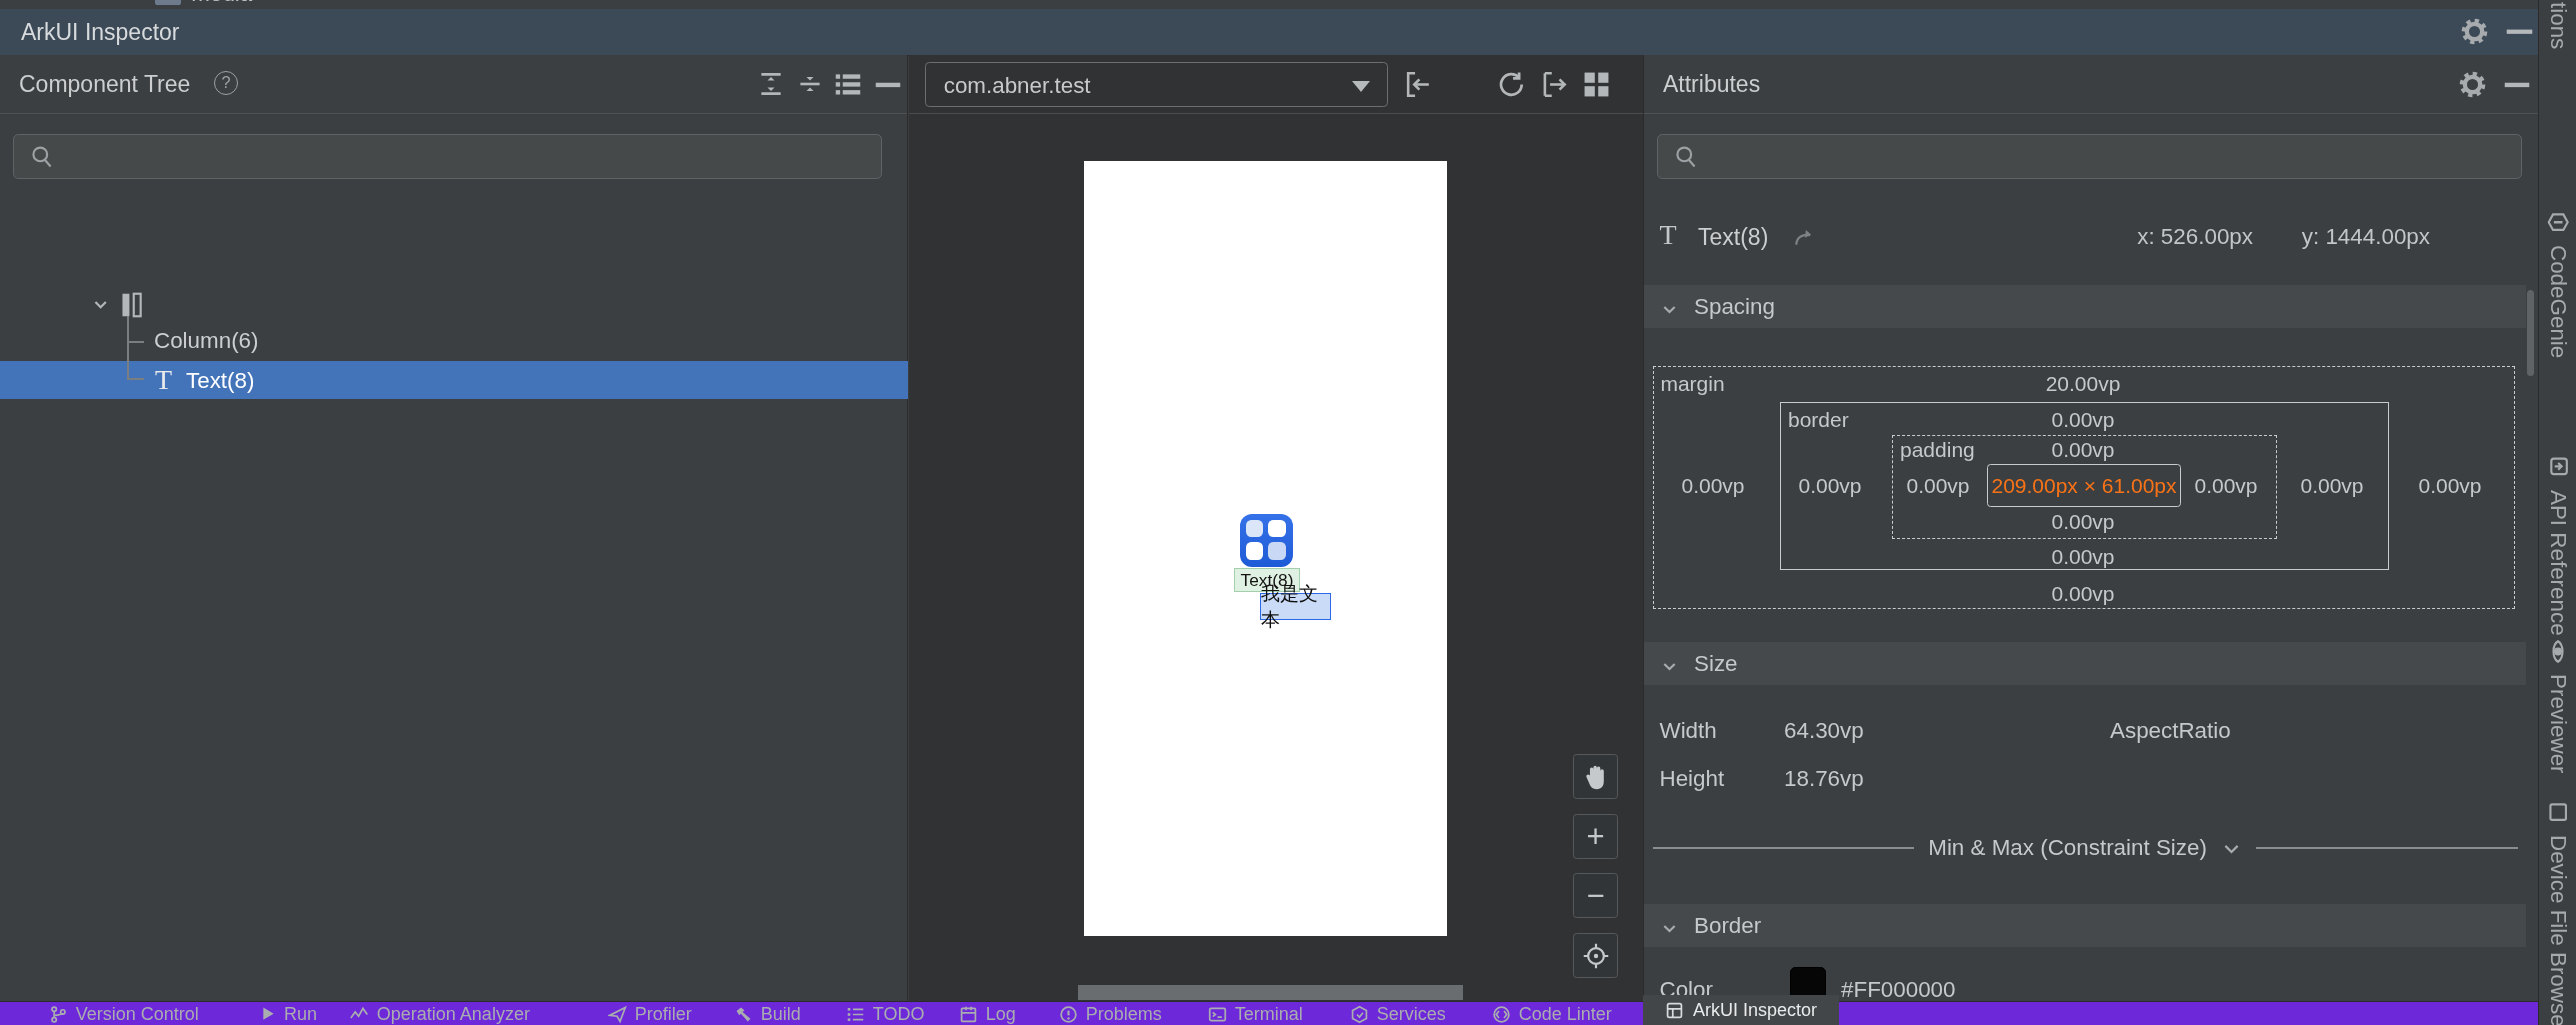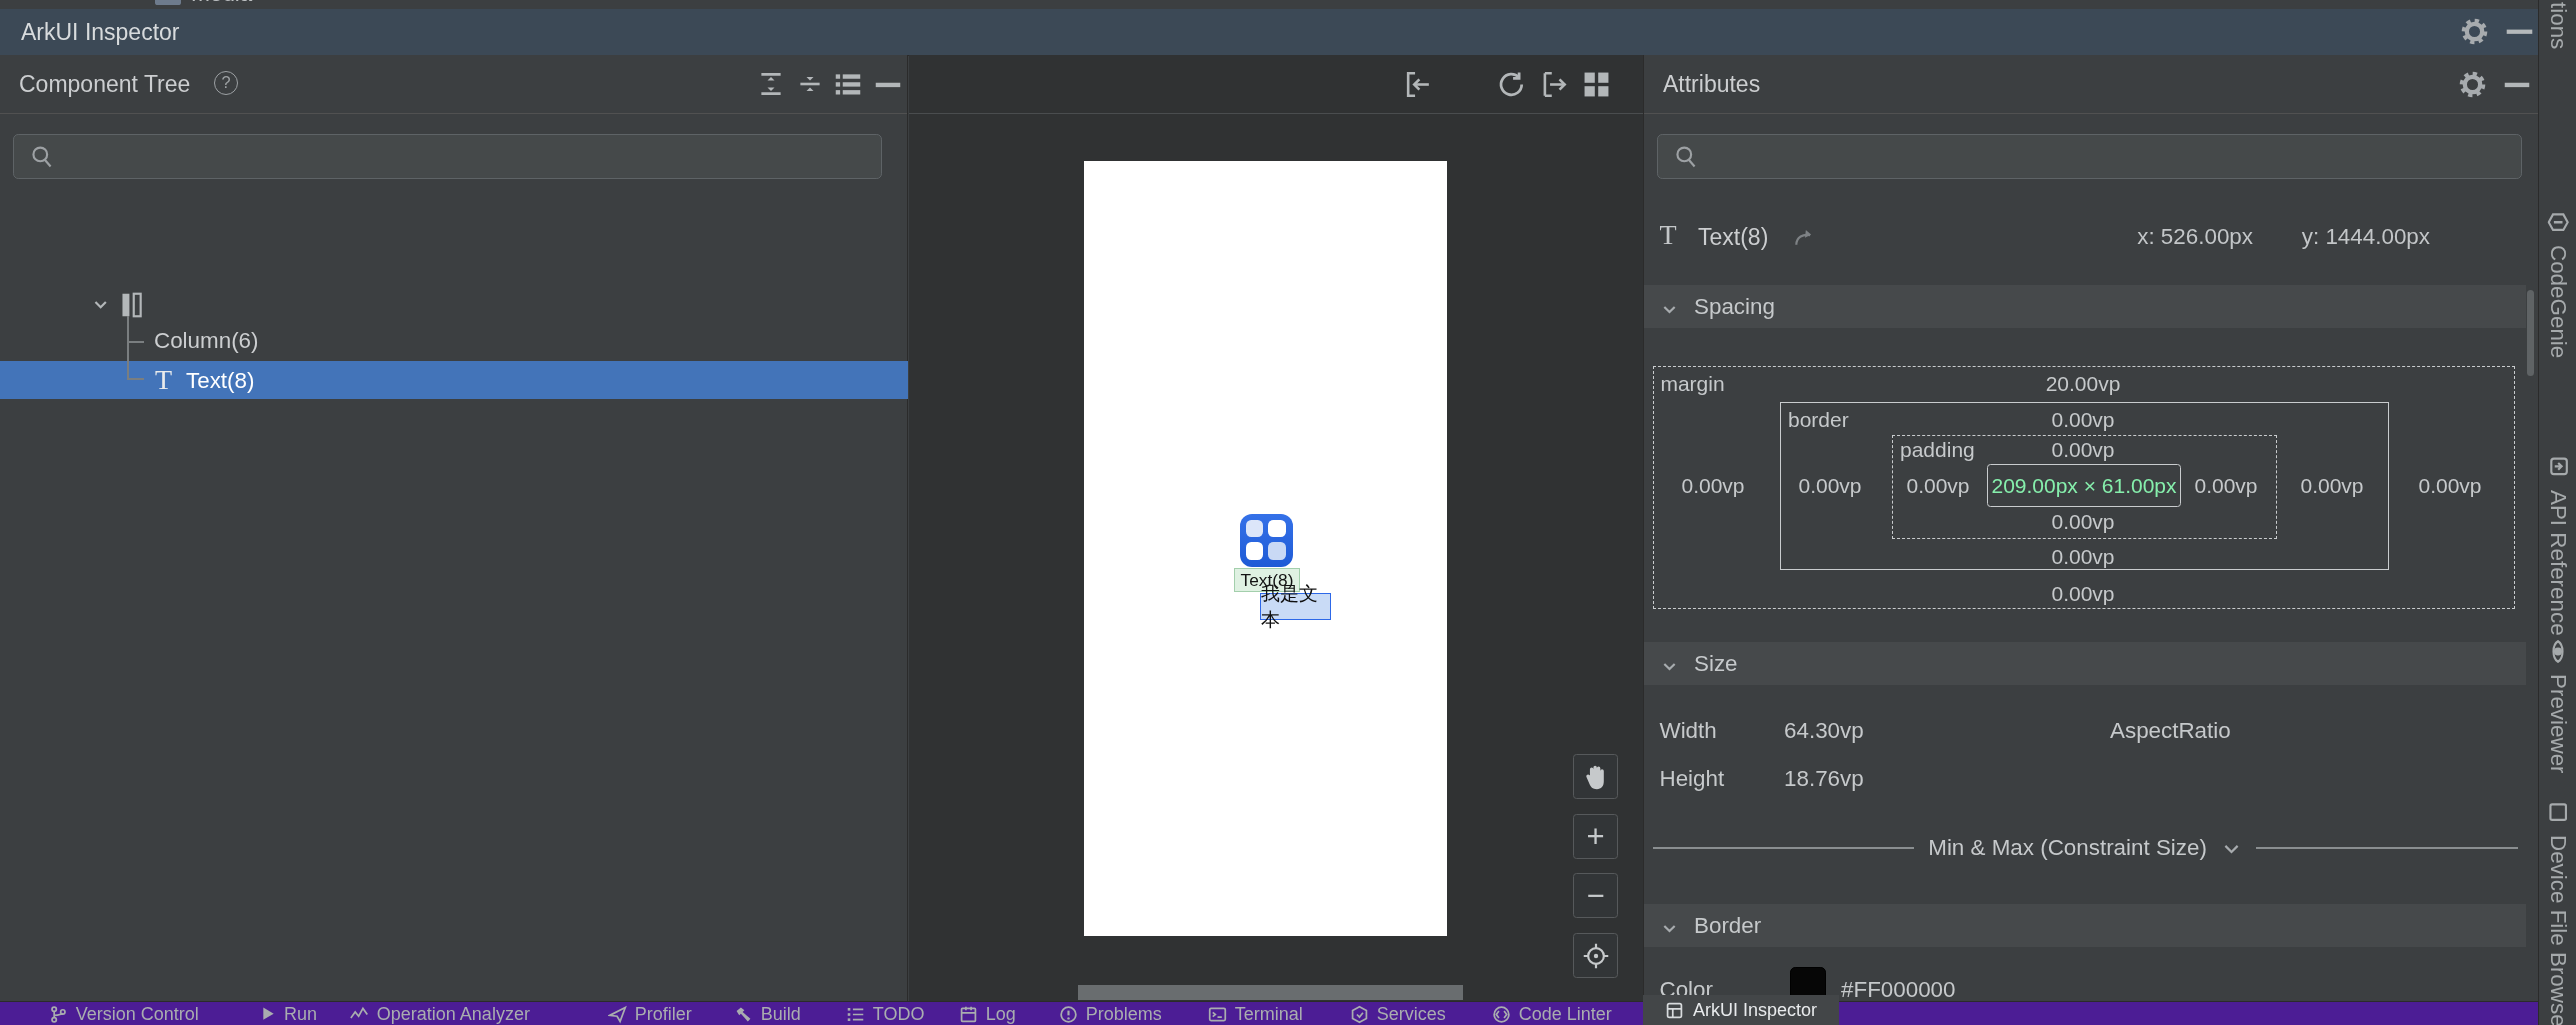--- a/index.html
+++ b/index.html
@@ -63,36 +63,36 @@
   
   .comp-row{position:absolute;left:0;top:162px;width:100%;height:40px;}
   .sec-hdr{position:absolute;left:0;width:882px;height:43px;background:#46494b;}
   .sec-hdr .s{position:absolute;left:50px;top:8.6px;font-size:22.4px;color:#c6c9cb;}
   .sec-chev{position:absolute;left:15.5px;top:14.7px;}
 
   .bm-rect{position:absolute;border:1.7px dashed #c9ccce;}
   .bm-solid{position:absolute;border:1.7px solid #c9ccce;}
   .bm-val{position:absolute;transform:translate(-50%,-50%);font-size:21px;color:#c6c9cb;white-space:nowrap;}
   .bm-lbl{position:absolute;transform:translateY(-50%);font-size:21px;color:#c6c9cb;}
-  .content-box{position:absolute;border:1.7px solid #c9ccce;border-radius:3.5px;display:flex;align-items:center;justify-content:center;font-size:21px;color:#86efac;}
+  .content-box{position:absolute;border:1.7px solid #c9ccce;border-radius:3.5px;display:flex;align-items:center;justify-content:center;font-size:21px;color:#f97316;}
 
   .kv{position:absolute;font-size:22.4px;color:#c6c9cb;}
   .minmax{position:absolute;left:8.6px;top:780px;width:865px;display:flex;align-items:center;gap:14px;color:#c6c9cb;font-size:22.4px;}
   .minmax .ln{flex:1;height:1.7px;background:#8a8e90;}
 
   .swatch{position:absolute;left:146px;top:912px;width:36px;height:40px;background:#060606;border:0.9px solid #000;border-radius:5.2px;}
 
   
   .right-strip{left:2538px;top:0;width:38px;height:1026px;background:#3c3f41;border-left:0.9px solid #2b2b2b;}
   .v-item{position:absolute;left:0;width:38px;display:flex;flex-direction:column;align-items:center;gap:12px;}
   .v-lbl{writing-mode:vertical-rl;font-size:22.4px;color:#a6aaac;white-space:nowrap;}
   .v-ico{transform:rotate(90deg);}
 
   
-  .bottom-bar{left:0;top:1001px;width:2538px;height:24px;background:#4c1d95;border-top:0.9px solid #2b2b2b;}
+  .bottom-bar{left:0;top:1001px;width:2538px;height:24px;background:#6d28d9;border-top:0.9px solid #2b2b2b;}
   .bb-item{position:absolute;top:0;height:24px;display:flex;align-items:center;gap:7.8px;font-size:18px;color:#a9adaf;}
   .bb-active{position:absolute;left:1643px;top:-7px;height:31px;padding:0 22.4px;background:#434648;display:flex;align-items:center;gap:8.6px;color:#e8eaec;font-size:18px;}
   .ic{flex:0 0 auto;}
 </style>
 </head>
 <body>
 
 <div class="root">
 
   <div class="abs top-sliver">
@@ -188,20 +188,24 @@
       <span class="lbl" style="left:186px;">Text(8)</span>
     </div>
 
     <div class="abs tree-line" style="left:127px;top:261px;width:1.7px;height:64px;"></div>
     <div class="abs tree-line" style="left:127px;top:286px;width:17.3px;height:1.7px;"></div>
     <div class="abs tree-line" style="left:127px;top:323px;width:17.3px;height:1.7px;"></div>
   </div>
 
   <div class="abs center-panel">
     <div class="panel-hdr" style="border-bottom-color:#4a4d4f;">
+      <div class="pkg-select">
+        <span class="v">com.abner.test</span>
+        <span class="caret"></span>
+      </div>
       <span class="tb-ico" style="left:492px;">
         <svg width="31" height="31" viewBox="0 0 36 36" fill="none" stroke="#b3b7b9" stroke-width="3">
             <path d="M14 5h-8v26h8"></path>
             <path d="M30 18H13"></path>
             <path d="M19 12l-6 6 6 6"></path>
           </svg>
       </span>
       <span class="tb-ico" style="left:584px;">
         <svg width="31" height="31" viewBox="0 0 36 36" fill="none" stroke="#b3b7b9" stroke-width="3.2">
             <path d="M28 10a12 12 0 1 0 3 8"></path>

